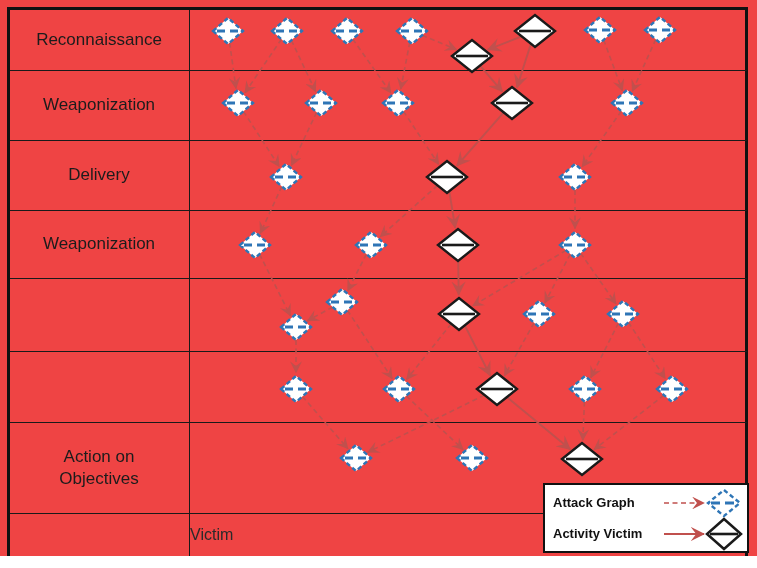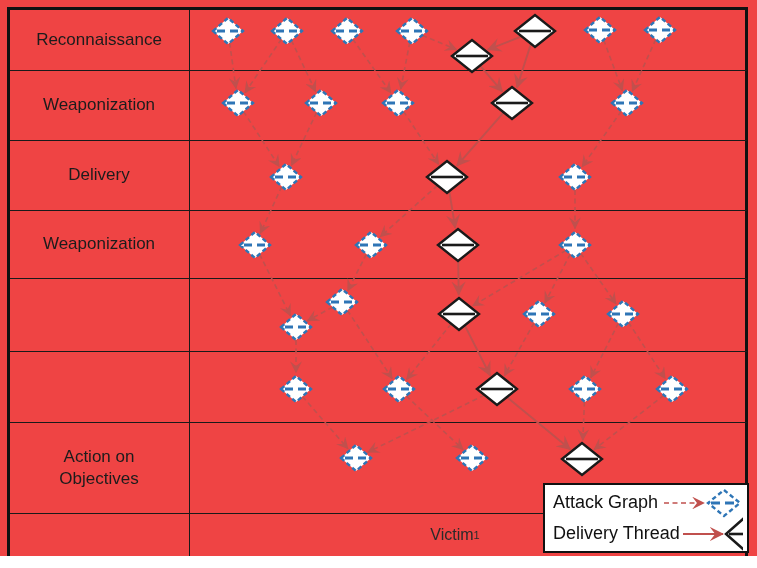--- a/index.html
+++ b/index.html
@@ -12,31 +12,31 @@
     border:3px solid #111;box-sizing:border-box;background:transparent;
   }
   .hline{position:absolute;left:10px;width:737px;height:0;border-top:1.6px solid #1a1a1a;}
   .vline{position:absolute;left:189px;top:10px;width:0;height:546px;border-left:1.6px solid #1a1a1a;}
   .stage-cell{
     position:absolute;left:11px;width:176px;display:flex;align-items:center;justify-content:center;
     text-align:center;color:#1c1c1c;font-size:17px;line-height:1.25;
   }
   .victim-cell{
     position:absolute;left:190px;top:513px;width:530px;height:43px;
-    display:flex;align-items:center;justify-content:center;color:#2a2a2a;font-size:16px;
+    display:flex;align-items:center;justify-content:space-between;color:#2a2a2a;font-size:16px;
   }
   .victim-cell sub{font-size:11px;}
   #diagram-svg{position:absolute;left:0;top:0;z-index:1;pointer-events:none;}
   .legend{
     position:absolute;left:543px;top:483px;width:206px;height:70px;background:#fff;
     border:2px solid #111;box-sizing:border-box;z-index:2;
     display:flex;flex-direction:column;justify-content:space-around;padding:2px 4px 2px 8px;
   }
   .legend-row{display:flex;align-items:center;justify-content:space-between;height:31px;}
-  .legend-label{font-weight:normal;color:#111;font-size:18px;white-space:nowrap;}
+  .legend-label{font-weight:bold;color:#111;font-size:13px;white-space:nowrap;}
 </style>
 </head>
 <body>
 
 <div id="canvas">
 
   <div class="outer-border"></div>
   <div class="vline"></div>
   <div class="hline" style="top:70px"></div>
   <div class="hline" style="top:140px"></div>
@@ -244,21 +244,21 @@
   <div class="legend">
     <div class="legend-row">
       <span class="legend-label">Attack Graph</span>
       <svg width="82" height="32">
         <line x1="3" y1="16" x2="43" y2="16" stroke="#c0504d" stroke-width="1.7" stroke-dasharray="5 3.5" marker-end="url(#arrow)"></line>
         <polygon points="63,3 79,16 63,29 47,16" fill="#fff" stroke="#2e75b6" stroke-width="2.4" stroke-dasharray="4.5 3"></polygon>
         <line x1="50" y1="16" x2="76" y2="16" stroke="#2e75b6" stroke-width="3" stroke-dasharray="9 5"></line>
       </svg>
     </div>
     <div class="legend-row">
-      <span class="legend-label">Delivery Thread</span>
+      <span class="legend-label">Activity Victim</span>
       <svg width="82" height="34">
         <line x1="3" y1="17" x2="43" y2="17" stroke="#c0504d" stroke-width="1.9" marker-end="url(#arrow)"></line>
         <polygon points="63,2 80,17 63,32 46,17" fill="#fff" stroke="#1a1a1a" stroke-width="2.5"></polygon>
         <line x1="49" y1="17" x2="77" y2="17" stroke="#1a1a1a" stroke-width="2.6"></line>
       </svg>
     </div>
   </div>
 </div>
 
 </body></html>

